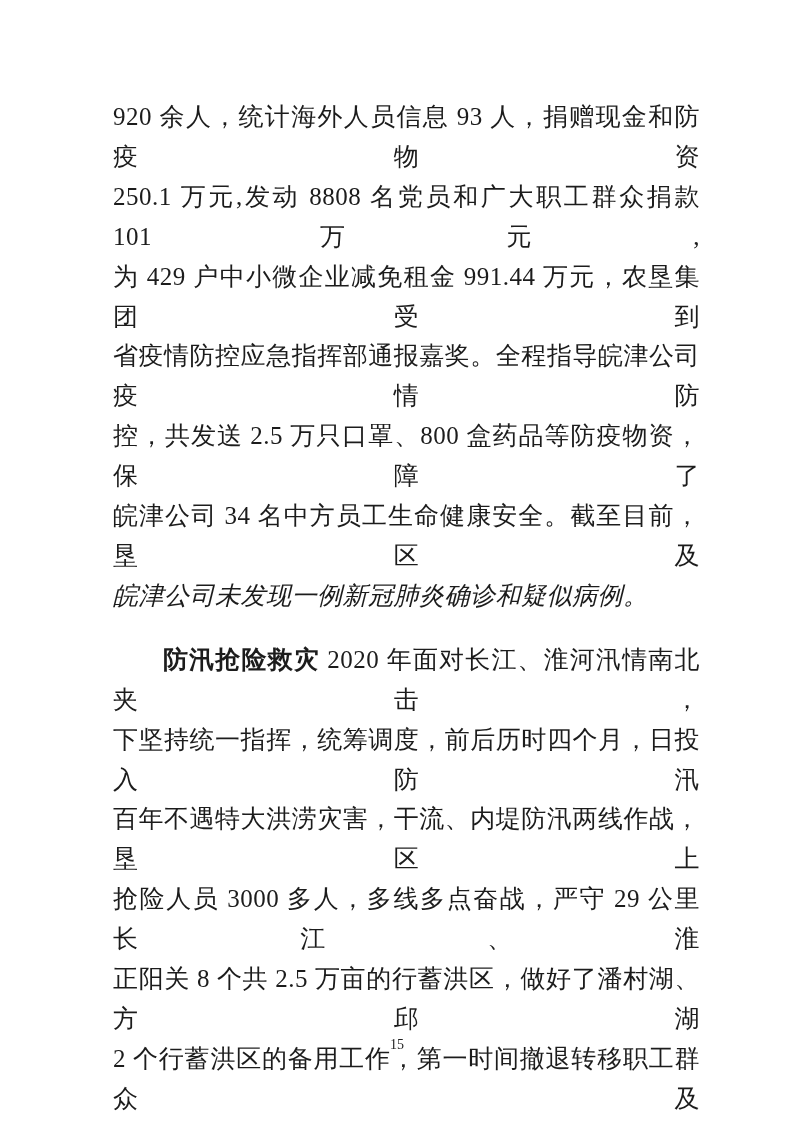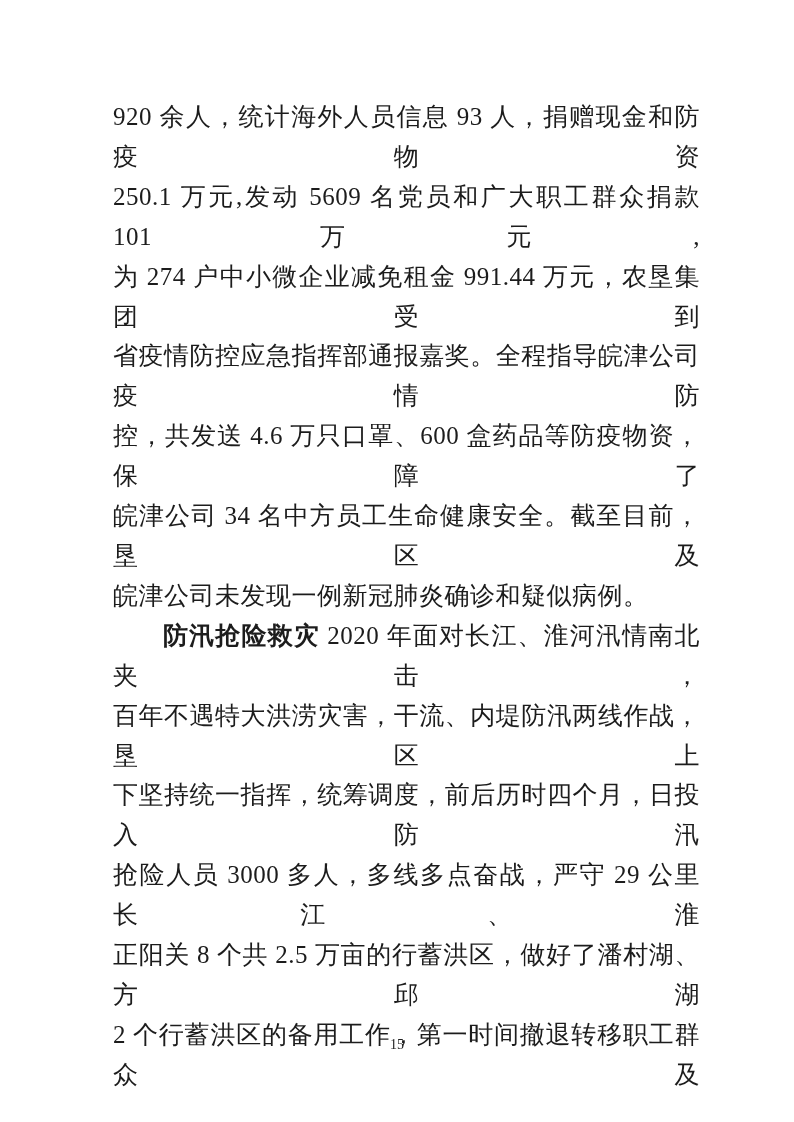--- a/index.html
+++ b/index.html
@@ -25,50 +25,52 @@
   .line {
     font-size: 25px;
     line-height: 39.9px;
     letter-spacing: 0.5px;
     text-align: justify;
     text-align-last: justify;
     white-space: normal;
   }
   .line.last {
     text-align-last: left;
+    font-style: italic;
   }
   .line.indent {
     text-indent: 2em;
+    margin-top: 24px;
   }
   .line b {
     font-weight: 700;
   }
   .page-number {
     position: absolute;
     left: 0;
     right: 0;
     top: 1037px;
     text-align: center;
     font-size: 14px;
     color: #222222;
   }
 </style>
 </head>
 <body>
 
 <div class="page">
   <div class="content">
       <div class="line">920 余人，统计海外人员信息 93 人，捐赠现金和防疫物资</div>
-      <div class="line">250.1 万元,发动 5609 名党员和广大职工群众捐款 101 万元,</div>
-      <div class="line">为 274 户中小微企业减免租金 991.44 万元，农垦集团受到</div>
+      <div class="line">250.1 万元,发动 8808 名党员和广大职工群众捐款 101 万元,</div>
+      <div class="line">为 429 户中小微企业减免租金 991.44 万元，农垦集团受到</div>
       <div class="line">省疫情防控应急指挥部通报嘉奖。全程指导皖津公司疫情防</div>
-      <div class="line">控，共发送 4.6 万只口罩、600 盒药品等防疫物资，保障了</div>
+      <div class="line">控，共发送 2.5 万只口罩、800 盒药品等防疫物资，保障了</div>
       <div class="line">皖津公司 34 名中方员工生命健康安全。截至目前，垦区及</div>
       <div class="line last">皖津公司未发现一例新冠肺炎确诊和疑似病例。</div>
       <div class="line indent"><b>防汛抢险救灾</b> 2020 年面对长江、淮河汛情南北夹击，</div>
+      <div class="line">下坚持统一指挥，统筹调度，前后历时四个月，日投入防汛</div>
       <div class="line">百年不遇特大洪涝灾害，干流、内堤防汛两线作战，垦区上</div>
-      <div class="line">下坚持统一指挥，统筹调度，前后历时四个月，日投入防汛</div>
       <div class="line">抢险人员 3000 多人，多线多点奋战，严守 29 公里长江、淮</div>
       <div class="line">正阳关 8 个共 2.5 万亩的行蓄洪区，做好了潘村湖、方邱湖</div>
       <div class="line">2 个行蓄洪区的备用工作，第一时间撤退转移职工群众及</div>
     </div>
   <div class="page-number">15</div>
 </div>
 
 </body></html>

